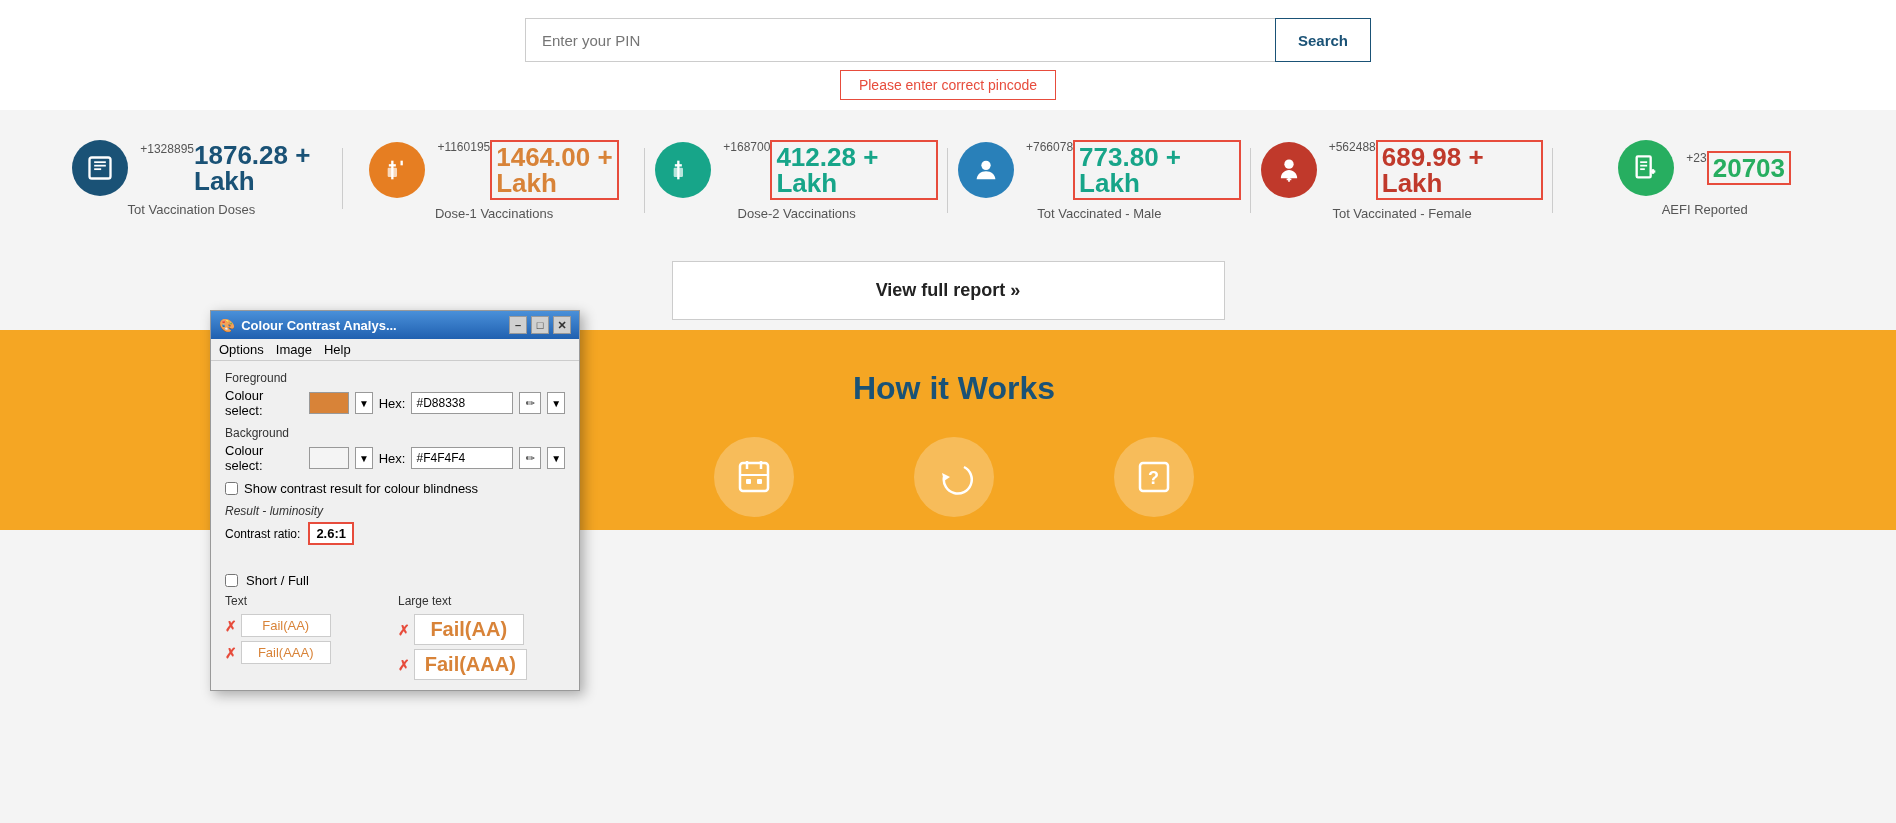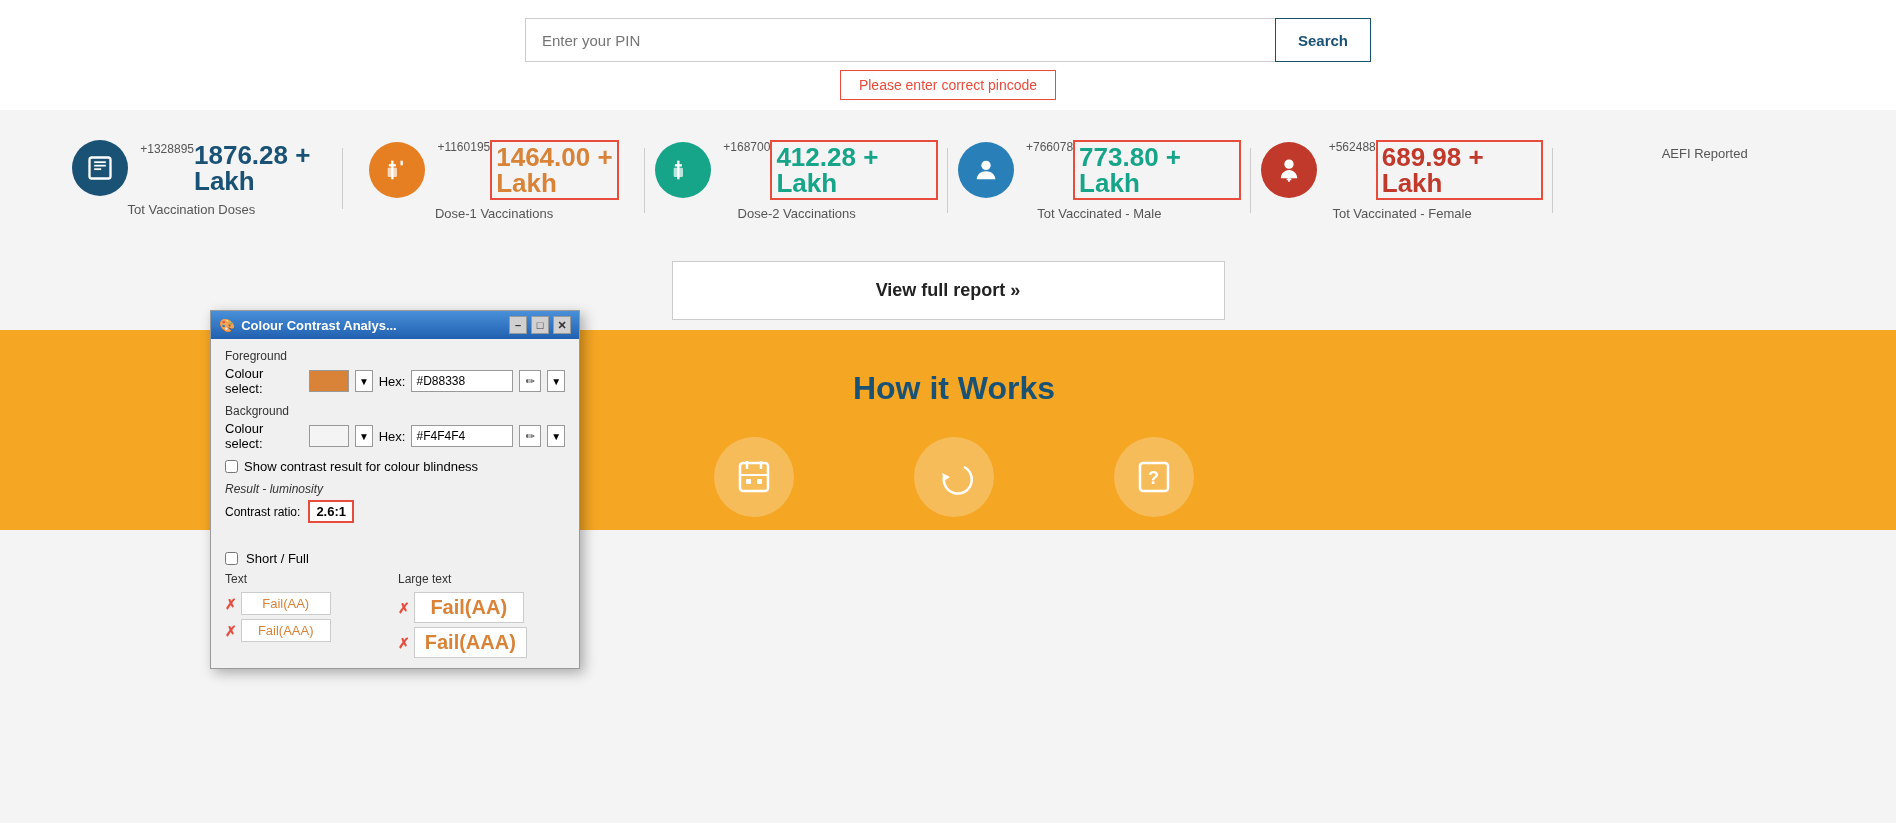--- a/index.html
+++ b/index.html
@@ -464,20 +464,36 @@
       </div>
       <div class="stat-values">
         <div class="stat-increment">+562488</div>
         <div class="stat-main highlight-pink">689.98 + Lakh</div>
       </div>
     </div>
     <div class="stat-label">Tot Vaccinated - Female</div>
   </div>
 
   <div class="stat-card">
+    <div class="stat-inner">
+      <div class="stat-icon green">
+        <svg width="28" height="28" viewBox="0 0 24 24" fill="white">
+          <rect x="4" y="2" width="12" height="18" rx="1" fill="none" stroke="white" stroke-width="2"></rect>
+          <line x1="7" y1="7" x2="13" y2="7" stroke="white" stroke-width="1.5"></line>
+          <line x1="7" y1="10" x2="13" y2="10" stroke="white" stroke-width="1.5"></line>
+          <line x1="7" y1="13" x2="11" y2="13" stroke="white" stroke-width="1.5"></line>
+          <line x1="16" y1="15" x2="20" y2="15" stroke="white" stroke-width="2"></line>
+          <line x1="18" y1="13" x2="18" y2="17" stroke="white" stroke-width="2"></line>
+        </svg>
+      </div>
+      <div class="stat-values">
+        <div class="stat-increment">+23</div>
+        <div class="stat-main highlight-green-num">20703</div>
+      </div>
+    </div>
     <div class="stat-label">AEFI Reported</div>
   </div>
 
 </div>
 
 <div class="report-section">
   <button class="report-btn">View full report »</button>
 </div>
 
 <div class="yellow-section">
@@ -517,20 +533,25 @@
 <div class="dialog-overlay">
   <div class="dialog">
     <div class="dialog-titlebar">
       <span>🎨</span>
       <span>Colour Contrast Analys...</span>
       <div class="dialog-titlebar-icons">
         <div class="titlebar-btn">–</div>
         <div class="titlebar-btn">□</div>
         <div class="titlebar-btn">✕</div>
       </div>
+    </div>
+    <div class="dialog-menubar">
+      <span>Options</span>
+      <span>Image</span>
+      <span>Help</span>
     </div>
     <div class="dialog-body">
 
       <div class="dialog-row">
         <label>Foreground</label>
         <div class="color-select-row">
           <span>Colour select:</span>
           <div class="color-swatch orange-swatch"></div>
           <div class="dropdown-arrow">▼</div>
           <span>Hex:</span>

